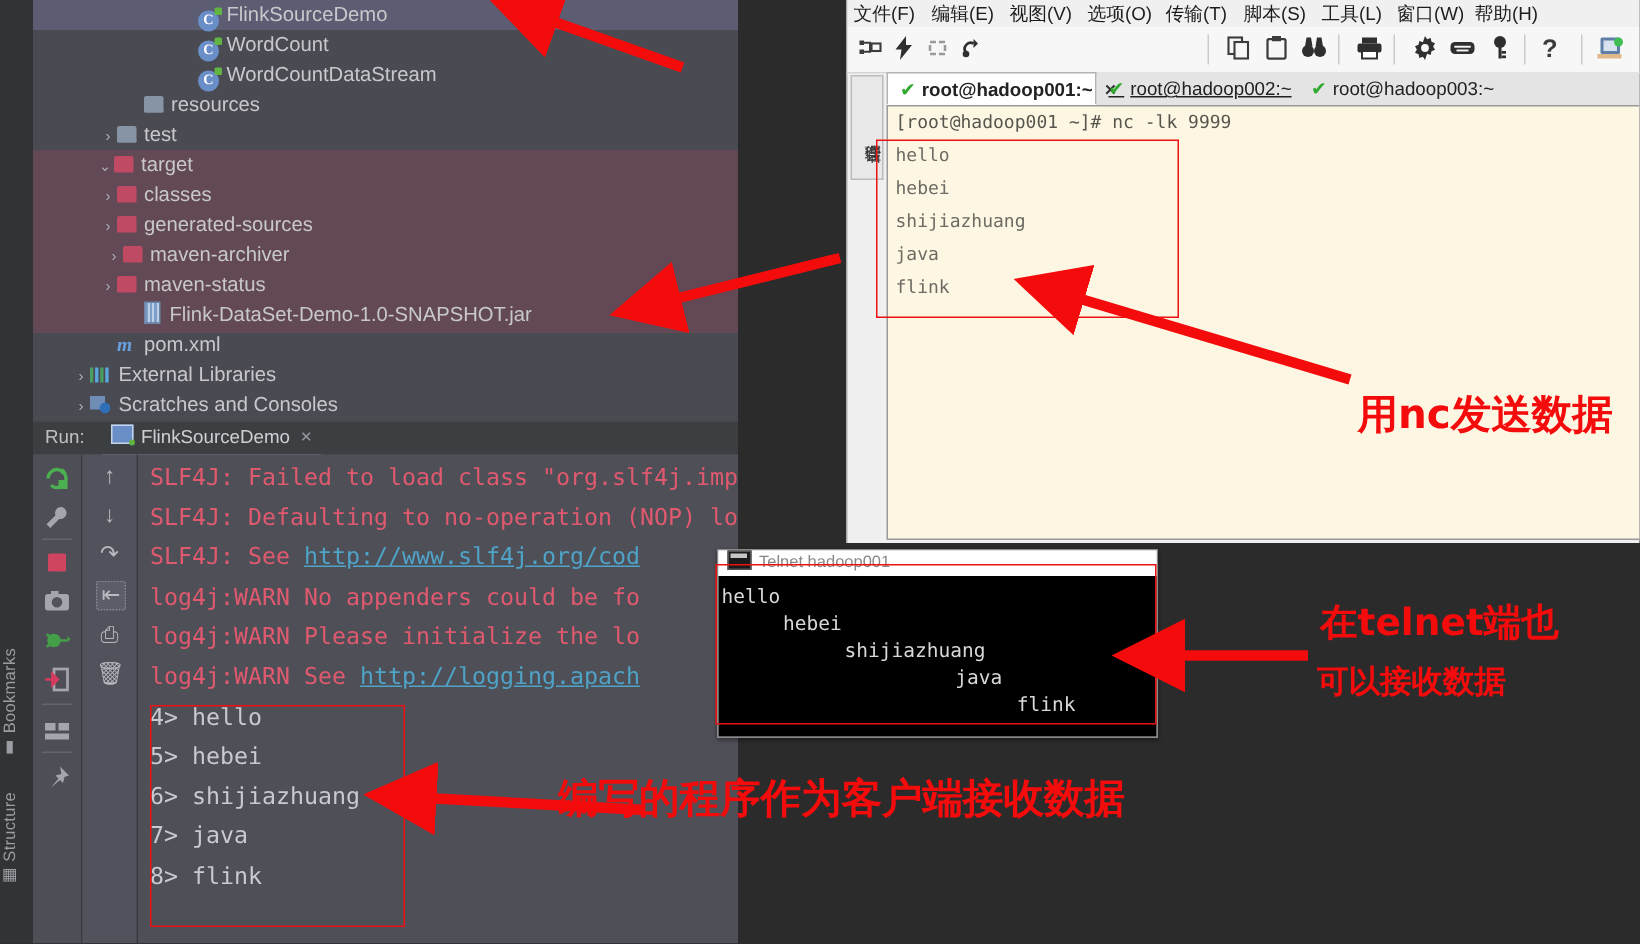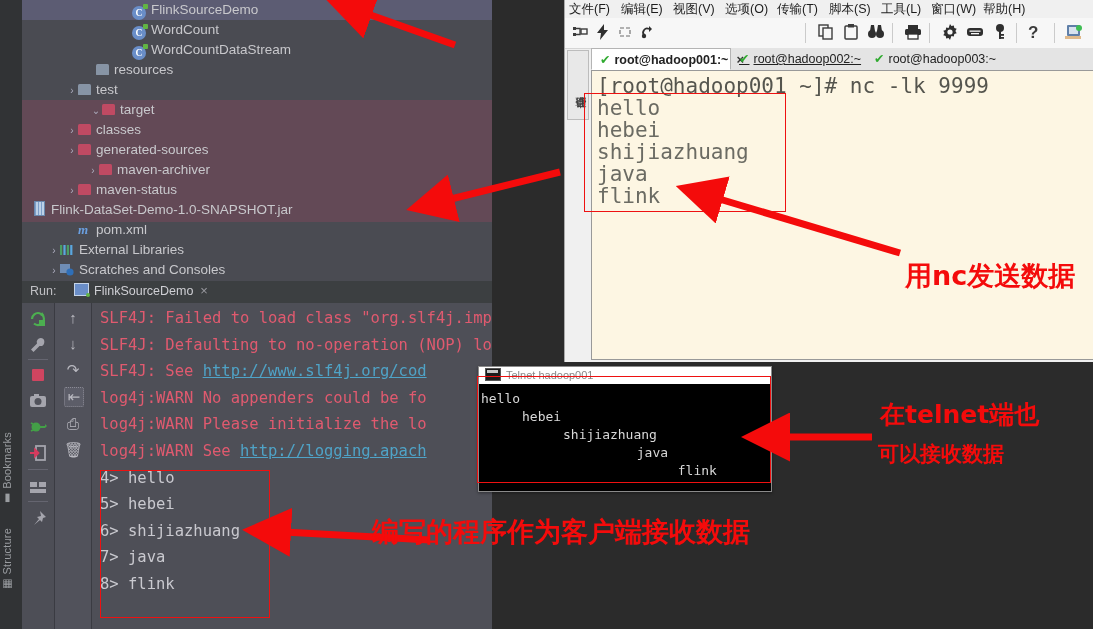--- a/index.html
+++ b/index.html
@@ -84,21 +84,21 @@
   #tabs{position:absolute;left:26px;top:48px;width:503px;height:22px;background:#e4e4e4;
        border-bottom:1px solid #b4b4b4;}
   .ttab{position:absolute;top:0;height:22px;line-height:22px;font-size:12.5px;color:#222;
        padding:0 8px;box-sizing:border-box;white-space:nowrap;}
   .ttab.active{background:#fff;border:1px solid #b4b4b4;border-bottom:1px solid #fff;font-weight:bold;text-align:right;}
   .chk{color:#2faa2f;font-weight:bold;margin-right:4px;}
   .tclose{color:#333;margin-left:8px;font-size:13px;}
   #termbody{position:absolute;left:26px;top:70px;width:503px;height:290px;background:#fdf6e3;
        border:1px solid #999;box-sizing:border-box;overflow:hidden;}
   .tline{position:absolute;left:5px;font-family:"DejaVu Sans Mono",monospace;
-       font-size:21px;color:#6b6b63;white-space:pre;}
+       font-size:12px;color:#6b6b63;white-space:pre;}
   .tline.prompt{color:#55554e;}
 
   
   #telnet{left:478px;top:366px;width:292px;height:124px;background:#fff;
        border:1px solid #8a8a8a;box-shadow:0 1px 3px rgba(0,0,0,.4);}
   #telnet-title{position:absolute;left:0;top:0;width:100%;height:17px;background:#fff;
        font-size:11px;color:#888;line-height:17px;}
   #telnet-ico{display:inline-block;width:14px;height:11px;background:#1b1b1b;
        border:1px solid #555;vertical-align:-2px;margin:0 5px 0 6px;position:relative;}
   #telnet-ico:before{content:"";position:absolute;left:1px;top:1px;width:11px;height:3px;background:#c6c6c6;}
@@ -128,26 +128,26 @@
   </div>
 
   <div id="proj" class="abs">
     <div class="redtint" style="top:100px;height:122px;"></div>
     <div class="ptree" id="tree">
         <div class="prow sel" style="padding-left: 98px;"><span class="tw"></span><span class="cicon">C</span><span>FlinkSourceDemo</span></div>
         <div class="prow" style="padding-left: 98px;"><span class="tw"></span><span class="cicon">C</span><span>WordCount</span></div>
         <div class="prow" style="padding-left: 98px;"><span class="tw"></span><span class="cicon">C</span><span>WordCountDataStream</span></div>
         <div class="prow" style="padding-left: 62px;"><span class="tw"></span><span class="ficon f-blue" style="background: rgb(135, 148, 165);"></span><span>resources</span></div>
         <div class="prow" style="padding-left: 44px;"><span class="tw">›</span><span class="ficon f-blue"></span><span>test</span></div>
-        <div class="prow" style="padding-left: 30px; margin-left: 38px;"><span class="tw">⌄</span><span class="ficon f-red"></span><span>target</span></div>
+        <div class="prow" style="padding-left: 42px;"><span class="tw">⌄</span><span class="ficon f-red"></span><span>target</span></div>
         <div class="prow" style="padding-left: 44px;"><span class="tw">›</span><span class="ficon f-red"></span><span>classes</span></div>
         <div class="prow" style="padding-left: 44px;"><span class="tw">›</span><span class="ficon f-red"></span><span>generated-sources</span></div>
-        <div class="prow" style="padding-left: 65px;"><span class="tw">›</span><span class="ficon f-red"></span><span>maven-archiver</span></div>
+        <div class="prow" style="padding-left: 48px;"><span class="tw">›</span><span class="ficon f-red"></span><span>maven-archiver</span></div>
         <div class="prow" style="padding-left: 44px;"><span class="tw">›</span><span class="ficon f-red"></span><span>maven-status</span></div>
-        <div class="prow" style=""><span class="tw"></span><span class="jaricon"></span><span>Flink-DataSet-Demo-1.0-SNAPSHOT.jar</span></div>
+        <div class="prow" style="padding-left: 62px;"><span class="tw"></span><span class="jaricon"></span><span>Flink-DataSet-Demo-1.0-SNAPSHOT.jar</span></div>
         <div class="prow" style="padding-left: 44px;"><span class="tw"></span><span class="mico">m</span><span>pom.xml</span></div>
         <div class="prow" style="padding-left: 26px;"><span class="tw">›</span><span class="libico"><svg width="13" height="12" viewBox="0 0 13 12">
               <rect x="0" y="1" width="2.2" height="10" fill="#4a9e62"></rect>
               <rect x="3.4" y="1" width="2.2" height="10" fill="#5aa7df"></rect>
               <rect x="6.8" y="1" width="2.2" height="10" fill="#4a9e62"></rect>
               <rect x="10.2" y="1" width="2.2" height="10" fill="#5aa7df"></rect>
             </svg></span><span>External Libraries</span></div>
         <div class="prow" style="padding-left: 26px;"><span class="tw">›</span><span class="libico"><svg width="14" height="12" viewBox="0 0 14 12">
               <rect x="0" y="0" width="10" height="9" fill="#6f8db5"></rect>
               <circle cx="10" cy="8" r="3.6" fill="#2f6fb8"></circle>

